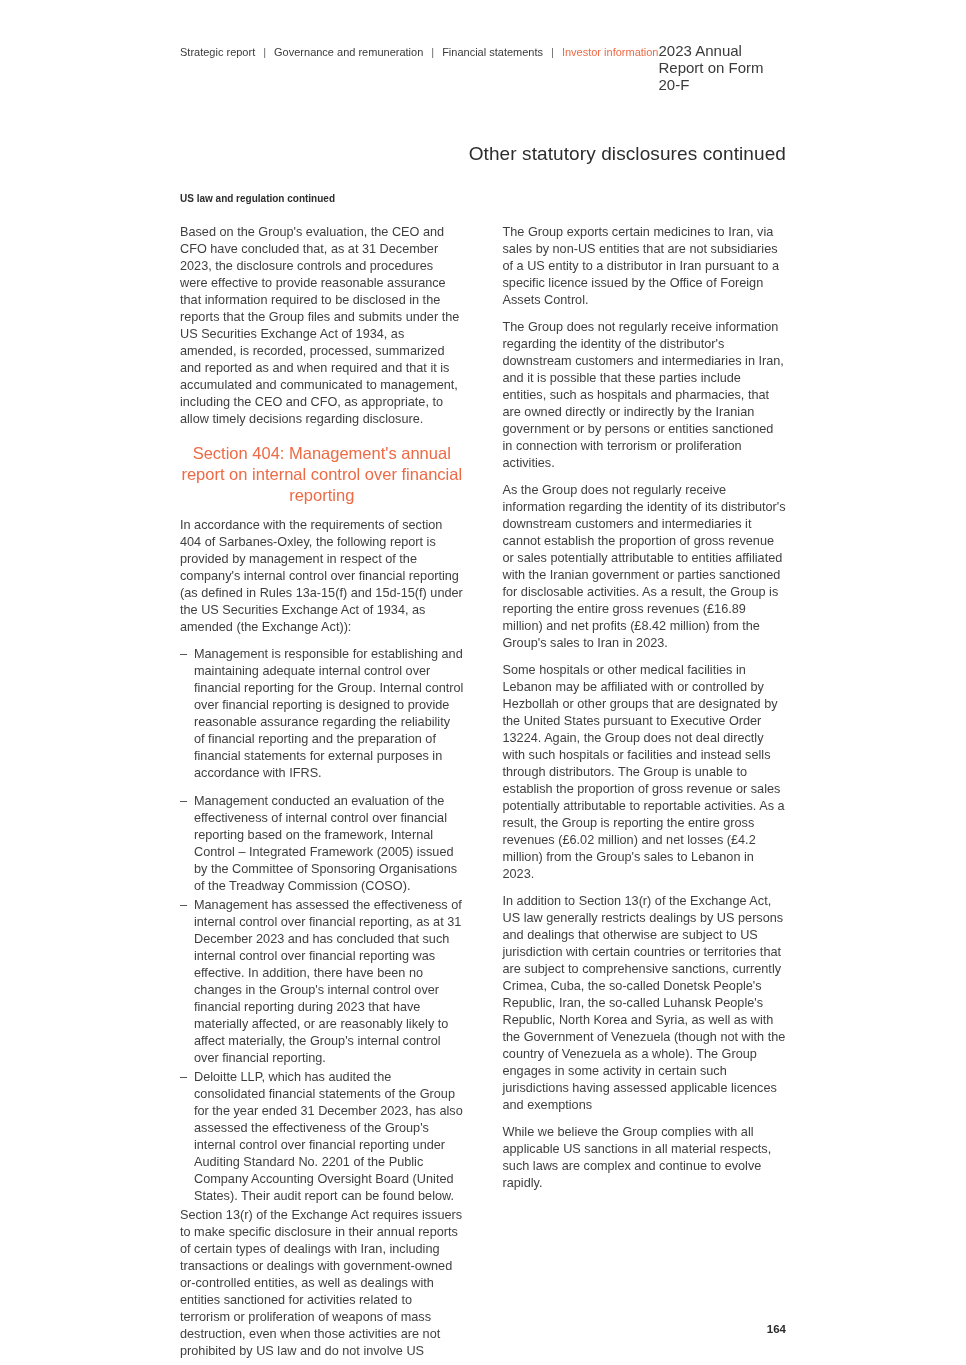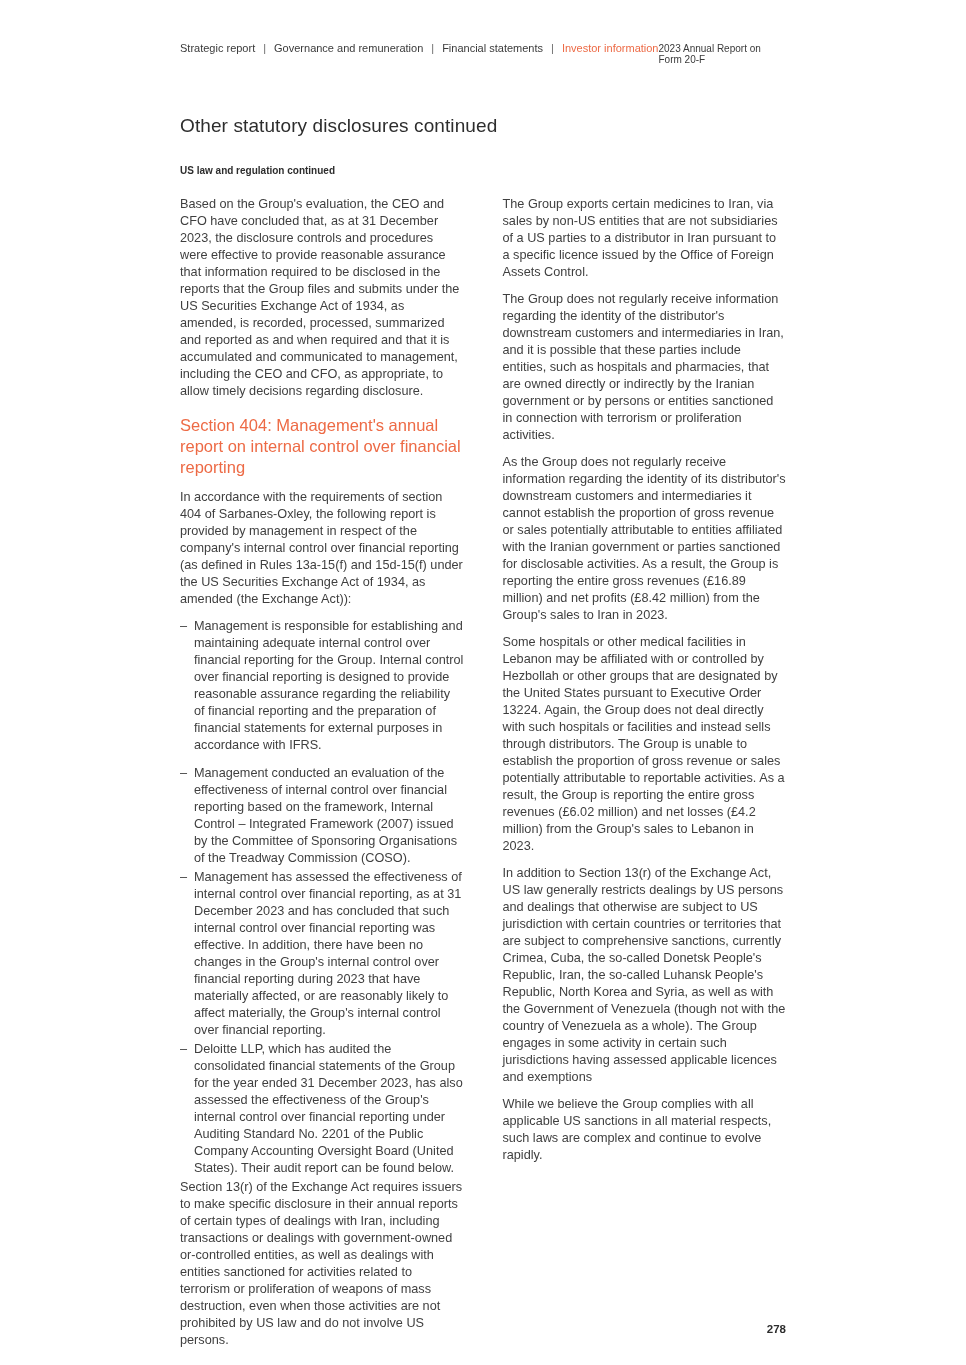--- a/index.html
+++ b/index.html
@@ -19,27 +19,28 @@
     display: flex;
     justify-content: space-between;
     align-items: baseline;
     font-size: 11px;
     color: #3a3a3a;
   }
   .nav { white-space: nowrap; }
   .nav .sep { margin: 0 8px; color: #6a6a6a; }
   .nav .nav-item { cursor: pointer; }
   .nav .nav-item.active { color: var(--accent); }
-  .report-title { font-size: 10px; color: #3a3a3a; }
+  .report-title { font-size: 15px; color: #3a3a3a; }
   h1.page-title {
     margin: 50px 0 0 0;
     font-size: 19px;
     font-weight: normal;
     color: #2d2d2d;
     letter-spacing: 0.1px;
+    text-align: right;
   }
   h2.page-subtitle {
     margin: 28px 0 0 0;
     font-size: 10px;
     font-weight: bold;
     color: #2d2d2d;
   }
   .columns {
     display: flex;
     gap: 39px;
@@ -51,20 +52,21 @@
     font-size: 12.7px;
     line-height: 17px;
   }
   .col p { margin: 0 0 10px 0; }
   h3.section-heading {
     color: var(--accent);
     font-size: 16.5px;
     line-height: 21px;
     font-weight: normal;
     margin: 15px 0 11px 0;
+    text-align: center;
   }
   h3.section-heading.second { margin-top: 28px; margin-bottom: 10px; }
   ul.bullets {
     list-style: none;
     margin: 0;
     padding: 0;
   }
   ul.bullets li {
     position: relative;
     padding-left: 14px;
@@ -96,36 +98,36 @@
 
   <div class="columns">
 
     <div class="col">
       <p>Based on the Group's evaluation, the CEO and CFO have concluded that, as at 31 December 2023, the disclosure controls and procedures were effective to provide reasonable assurance that information required to be disclosed in the reports that the Group files and submits under the US Securities Exchange Act of 1934, as amended, is recorded, processed, summarized and reported as and when required and that it is accumulated and communicated to management, including the CEO and CFO, as appropriate, to allow timely decisions regarding disclosure.</p>
 
       <h3 class="section-heading">Section 404: Management's annual report on internal control over financial reporting</h3>
       <p>In accordance with the requirements of section 404 of Sarbanes-Oxley, the following report is provided by management in respect of the company's internal control over financial reporting (as defined in Rules 13a-15(f) and 15d-15(f) under the US Securities Exchange Act of 1934, as amended (the Exchange Act)):</p>
       <ul class="bullets" id="bullets404">
           <li><span class="dash">–</span><span>Management is responsible for establishing and maintaining adequate internal control over financial reporting for the Group. Internal control over financial reporting is designed to provide reasonable assurance regarding the reliability of financial reporting and the preparation of financial statements for external purposes in accordance with IFRS.</span></li>
-          <li><span class="dash">–</span><span>Management conducted an evaluation of the effectiveness of internal control over financial reporting based on the framework, Internal Control – Integrated Framework (2007) issued by the Committee of Sponsoring Organisations of the Treadway Commission (COSO).</span></li>
+          <li><span class="dash">–</span><span>Management conducted an evaluation of the effectiveness of internal control over financial reporting based on the framework, Internal Control – Integrated Framework (2005) issued by the Committee of Sponsoring Organisations of the Treadway Commission (COSO).</span></li>
           <li><span class="dash">–</span><span>Management has assessed the effectiveness of internal control over financial reporting, as at 31 December 2023 and has concluded that such internal control over financial reporting was effective. In addition, there have been no changes in the Group's internal control over financial reporting during 2023 that have materially affected, or are reasonably likely to affect materially, the Group's internal control over financial reporting.</span></li>
           <li><span class="dash">–</span><span>Deloitte LLP, which has audited the consolidated financial statements of the Group for the year ended 31 December 2023, has also assessed the effectiveness of the Group's internal control over financial reporting under Auditing Standard No. 2201 of the Public Company Accounting Oversight Board (United States). Their audit report can be found below.</span></li>
         </ul>
 
       <p>Section 13(r) of the Exchange Act requires issuers to make specific disclosure in their annual reports of certain types of dealings with Iran, including transactions or dealings with government-owned or-controlled entities, as well as dealings with entities sanctioned for activities related to terrorism or proliferation of weapons of mass destruction, even when those activities are not prohibited by US law and do not involve US persons.</p>
     </div>
 
     <div class="col" id="rightcol">
-        <p>The Group exports certain medicines to Iran, via sales by non-US entities that are not subsidiaries of a US parties to a distributor in Iran pursuant to a specific licence issued by the Office of Foreign Assets Control.</p>
+        <p>The Group exports certain medicines to Iran, via sales by non-US entities that are not subsidiaries of a US entity to a distributor in Iran pursuant to a specific licence issued by the Office of Foreign Assets Control.</p>
         <p>The Group does not regularly receive information regarding the identity of the distributor's downstream customers and intermediaries in Iran, and it is possible that these parties include entities, such as hospitals and pharmacies, that are owned directly or indirectly by the Iranian government or by persons or entities sanctioned in connection with terrorism or proliferation activities.</p>
         <p>As the Group does not regularly receive information regarding the identity of its distributor's downstream customers and intermediaries it cannot establish the proportion of gross revenue or sales potentially attributable to entities affiliated with the Iranian government or parties sanctioned for disclosable activities. As a result, the Group is reporting the entire gross revenues (£16.89 million) and net profits (£8.42 million) from the Group's sales to Iran in 2023.</p>
         <p>Some hospitals or other medical facilities in Lebanon may be affiliated with or controlled by Hezbollah or other groups that are designated by the United States pursuant to Executive Order 13224. Again, the Group does not deal directly with such hospitals or facilities and instead sells through distributors. The Group is unable to establish the proportion of gross revenue or sales potentially attributable to reportable activities. As a result, the Group is reporting the entire gross revenues (£6.02 million) and net losses (£4.2 million) from the Group's sales to Lebanon in 2023.</p>
         <p>In addition to Section 13(r) of the Exchange Act, US law generally restricts dealings by US persons and dealings that otherwise are subject to US jurisdiction with certain countries or territories that are subject to comprehensive sanctions, currently Crimea, Cuba, the so-called Donetsk People's Republic, Iran, the so-called Luhansk People's Republic, North Korea and Syria, as well as with the Government of Venezuela (though not with the country of Venezuela as a whole). The Group engages in some activity in certain such jurisdictions having assessed applicable licences and exemptions</p>
         <p>While we believe the Group complies with all applicable US sanctions in all material respects, such laws are complex and continue to evolve rapidly.</p>
       </div>
 
   </div>
 
   <div class="page-footer">
-    <span>278</span>
+    <span>164</span>
   </div>
 
 </div>
 
 </body></html>

